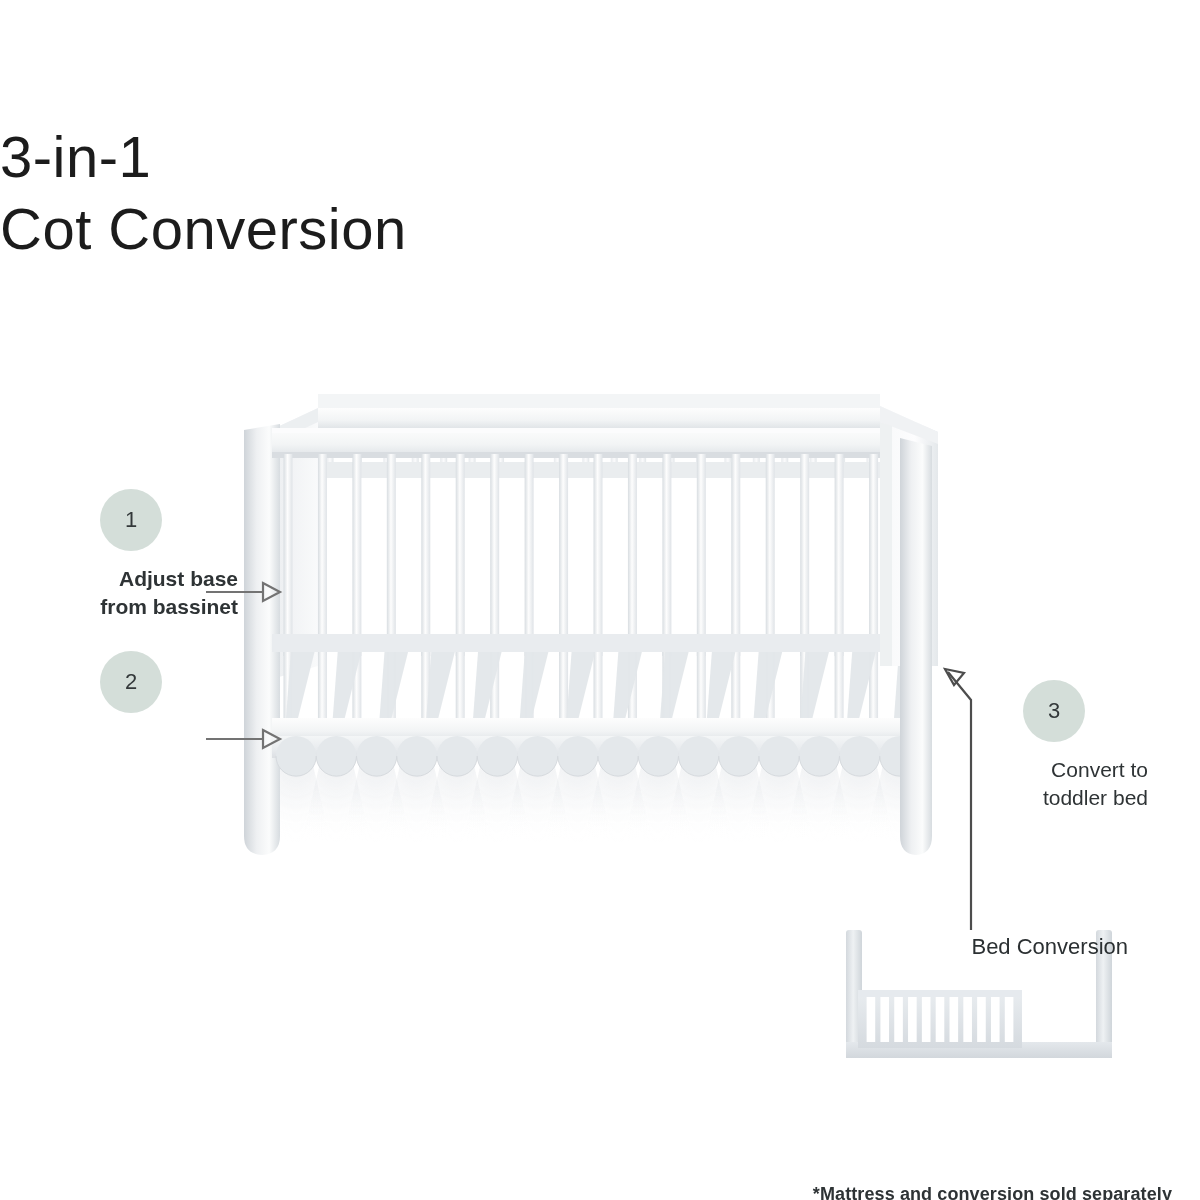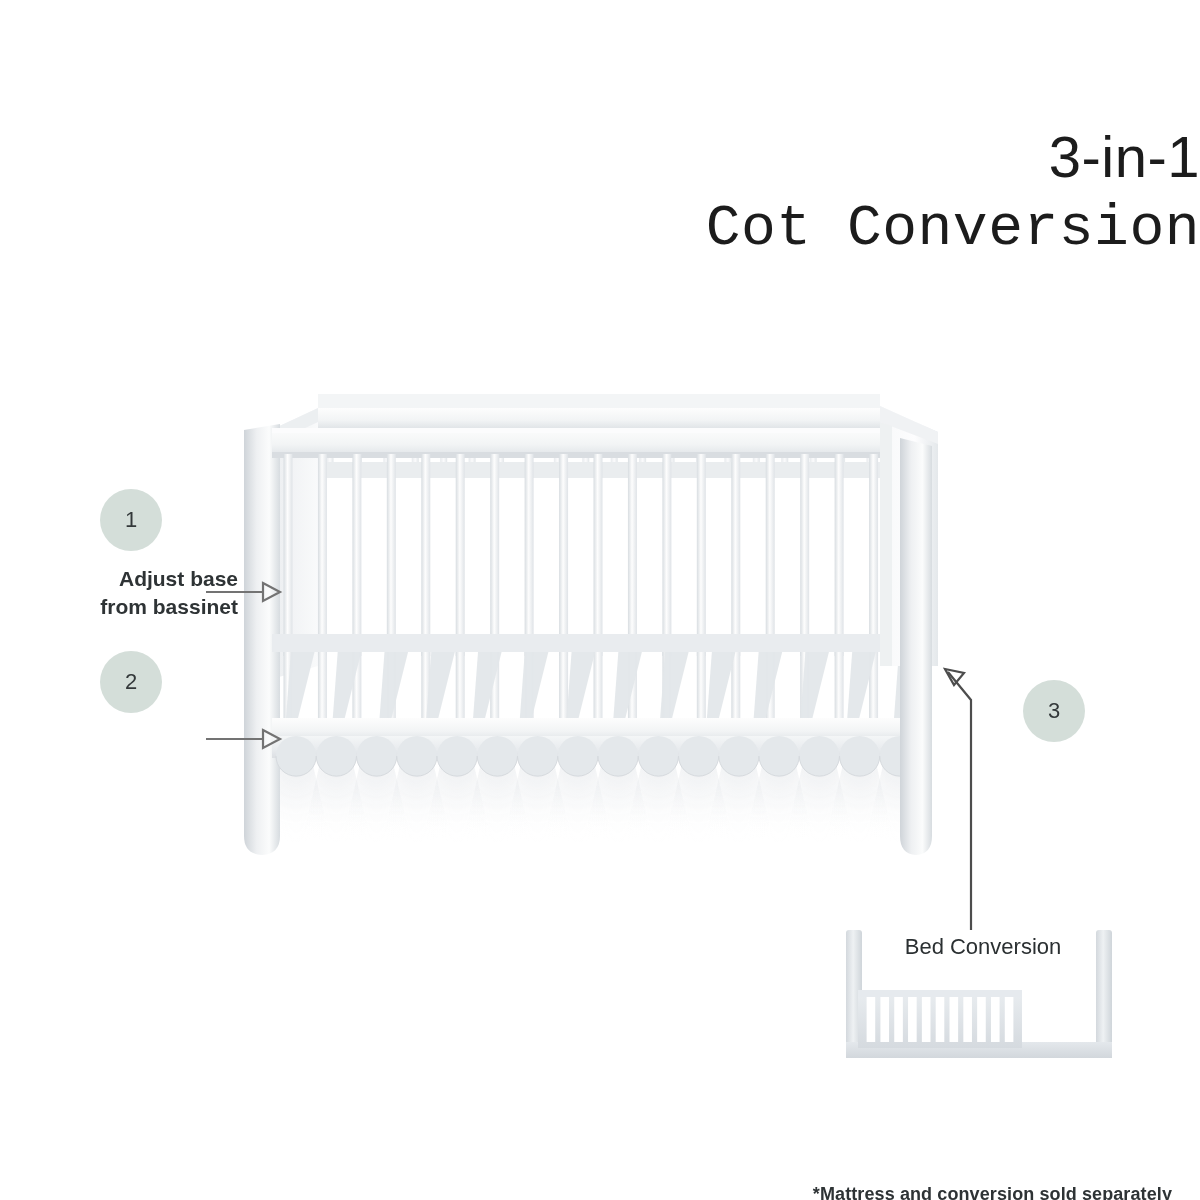--- a/index.html
+++ b/index.html
@@ -19,33 +19,33 @@
     background: #ffffff;
     overflow: hidden;
   }
 
   
   #title-block {
     position: absolute;
     left: 0;
     top: 128px;
     width: 1200px;
-    text-align: right;
+    text-align: left;
     line-height: 1.0;
   }
   #title-line-1 {
     font-family: "Liberation Sans", sans-serif;
     font-size: 58px;
     font-weight: 300;
     letter-spacing: 0.5px;
     color: #1c1c1c;
     display: block;
   }
   #title-line-2 {
-    font-family: Liberation Mono, monospace;
+    font-family: Liberation Sans, sans-serif;
     font-size: 58px;
     font-weight: 300;
     letter-spacing: 0.5px;
     color: #1c1c1c;
     display: block;
     margin-top: 14px;
   }
 
   
   .callout {
@@ -112,21 +112,21 @@
     left: 838px;
     top: 918px;
     width: 290px;
     height: 160px;
   }
   #bed-conv-label {
     position: absolute;
     left: 838px;
     top: 934px;
     width: 290px;
-    text-align: center;
+    text-align: right;
     font-family: "Liberation Sans", sans-serif;
     font-size: 22px;
     font-weight: 400;
     color: #2b3032;
     z-index: 5;
   }
 
   
   #footnote {
     position: absolute;
@@ -402,20 +402,22 @@
   <div class="callout" id="callout-2">
     <div class="badge">
       <span class="badge-num">2</span>
     </div>
   </div>
 
   <div class="callout" id="callout-3">
     <div class="badge">
       <span class="badge-num">3</span>
     </div>
+    <div class="callout-text callout-text-light">Convert to
+toddler bed</div>
   </div>
 
   <div id="bed-conv">
     <svg viewBox="0 0 290 160" width="290" height="160">
       <defs>
         <linearGradient id="bcPostG" x1="0" y1="0" x2="1" y2="0">
           <stop offset="0%" stop-color="#d3d8dd"></stop>
           <stop offset="45%" stop-color="#eef1f3"></stop>
           <stop offset="100%" stop-color="#cfd5da"></stop>
         </linearGradient>

